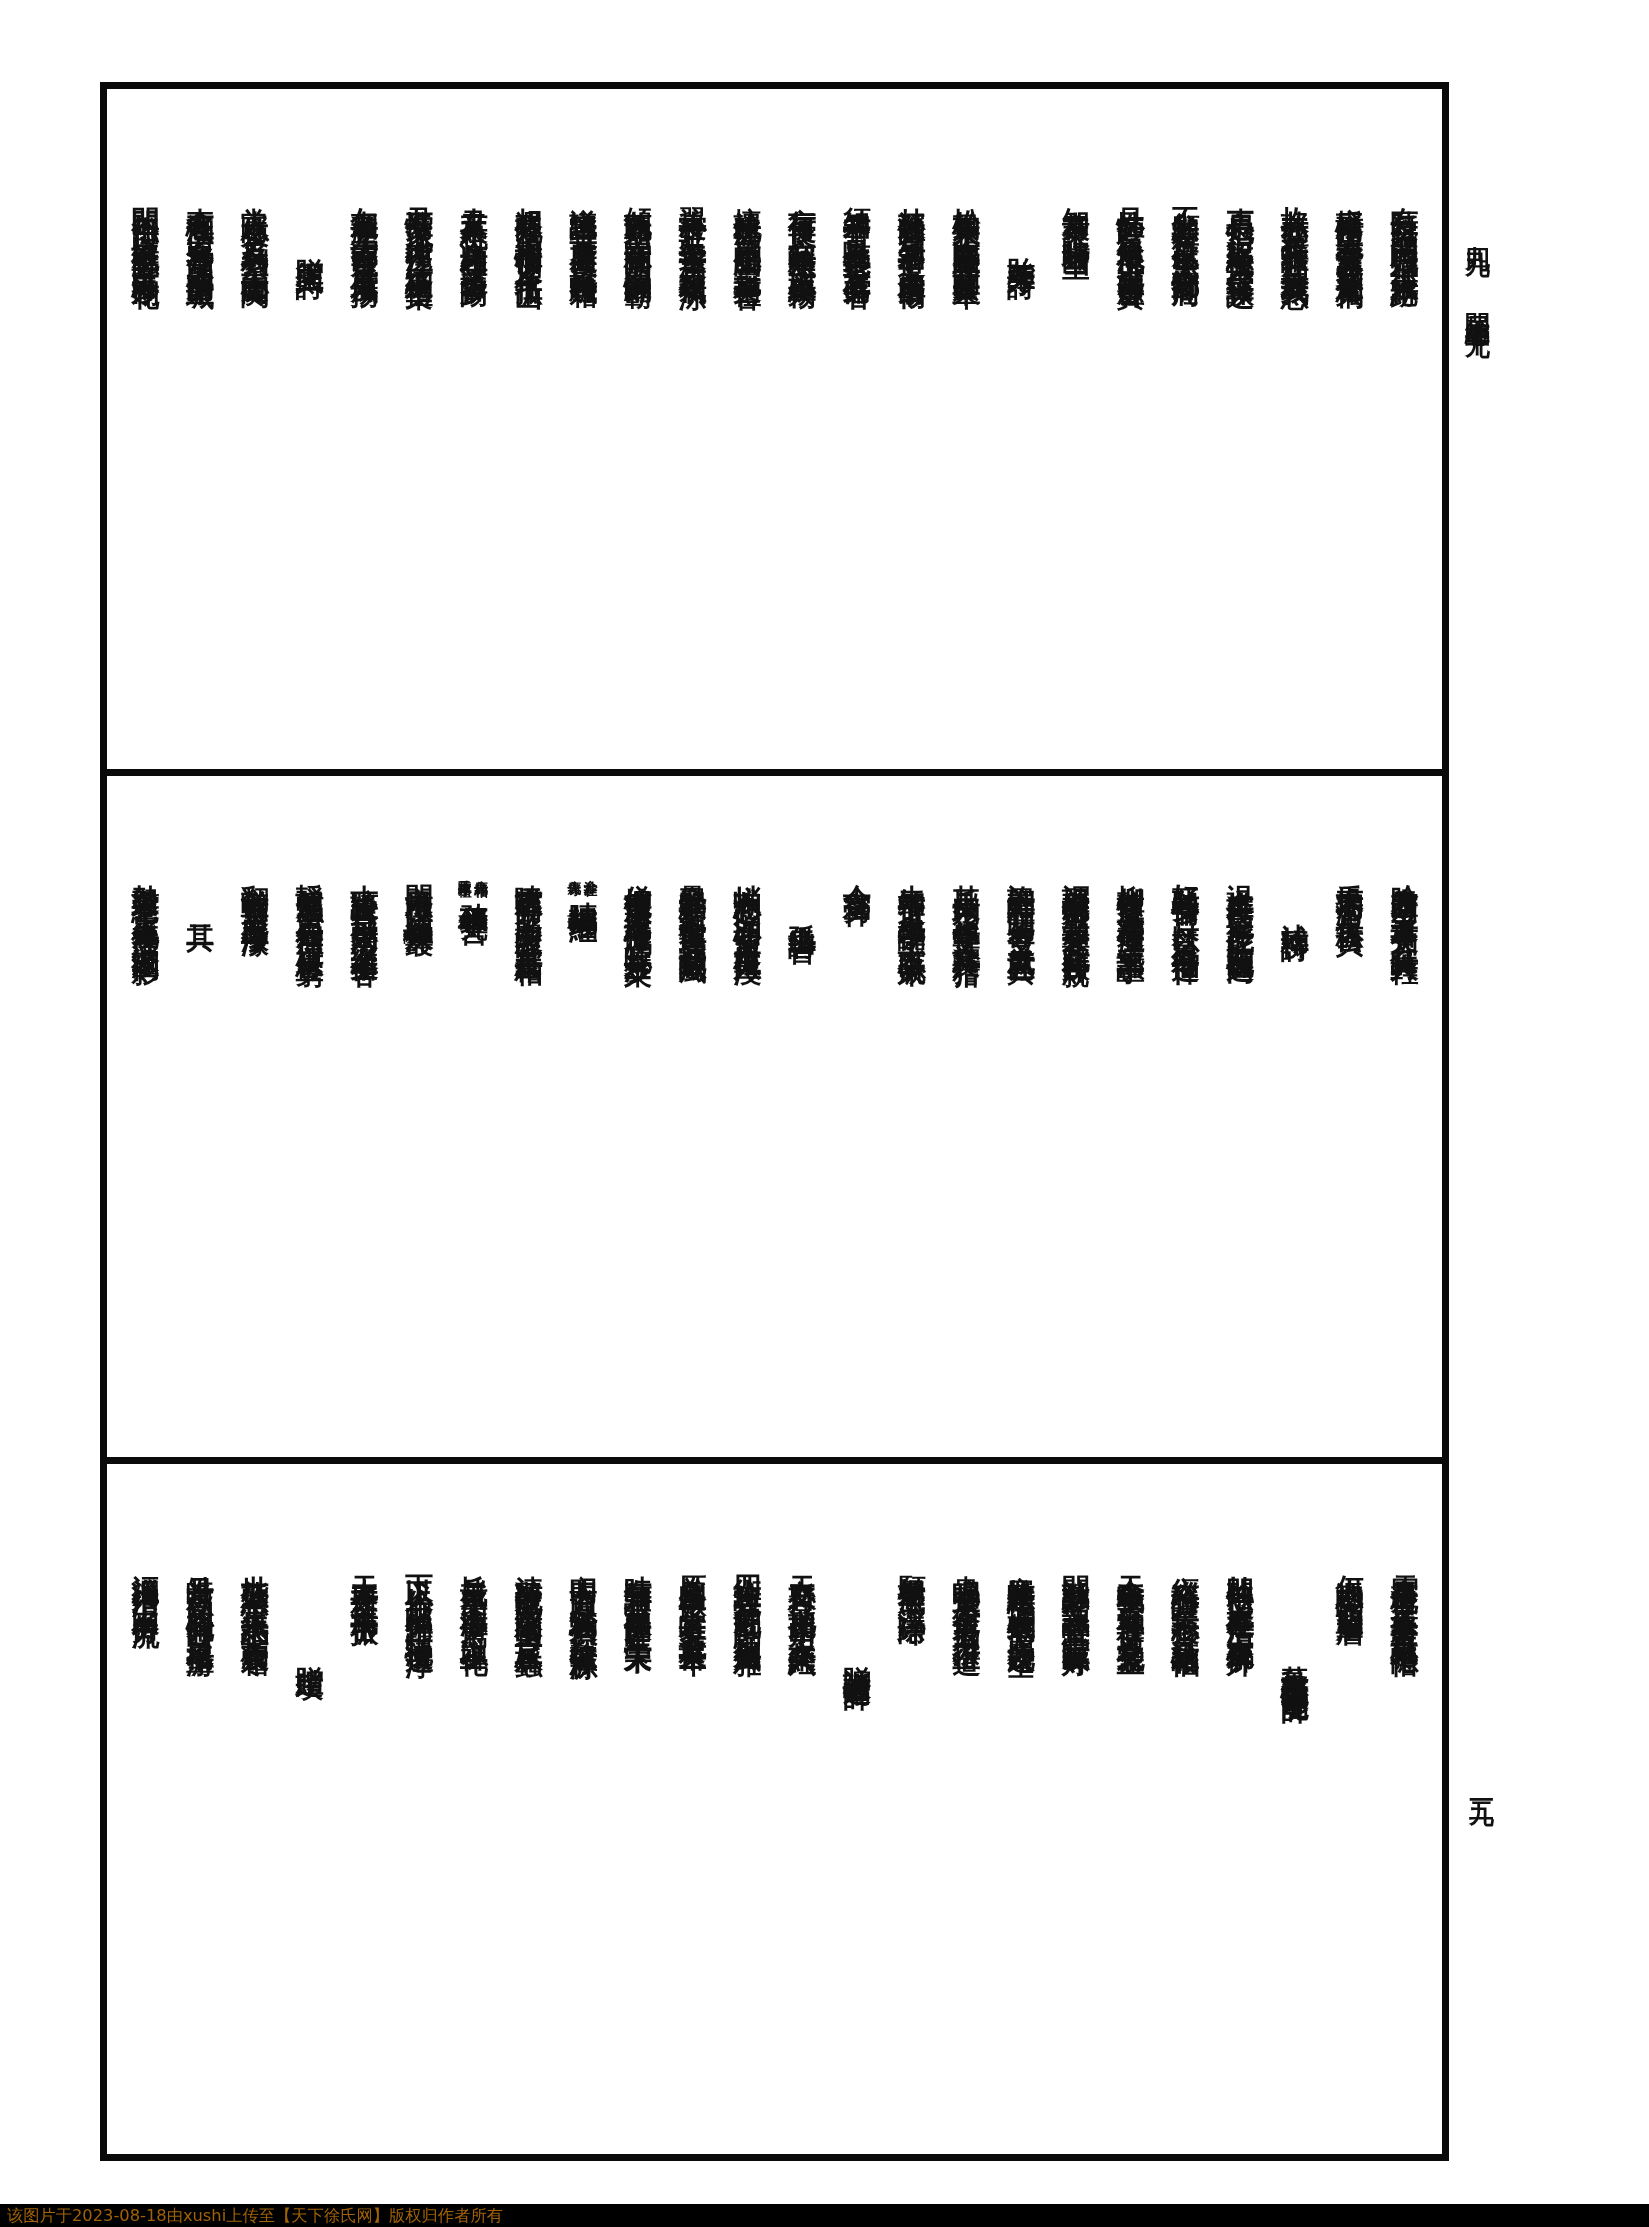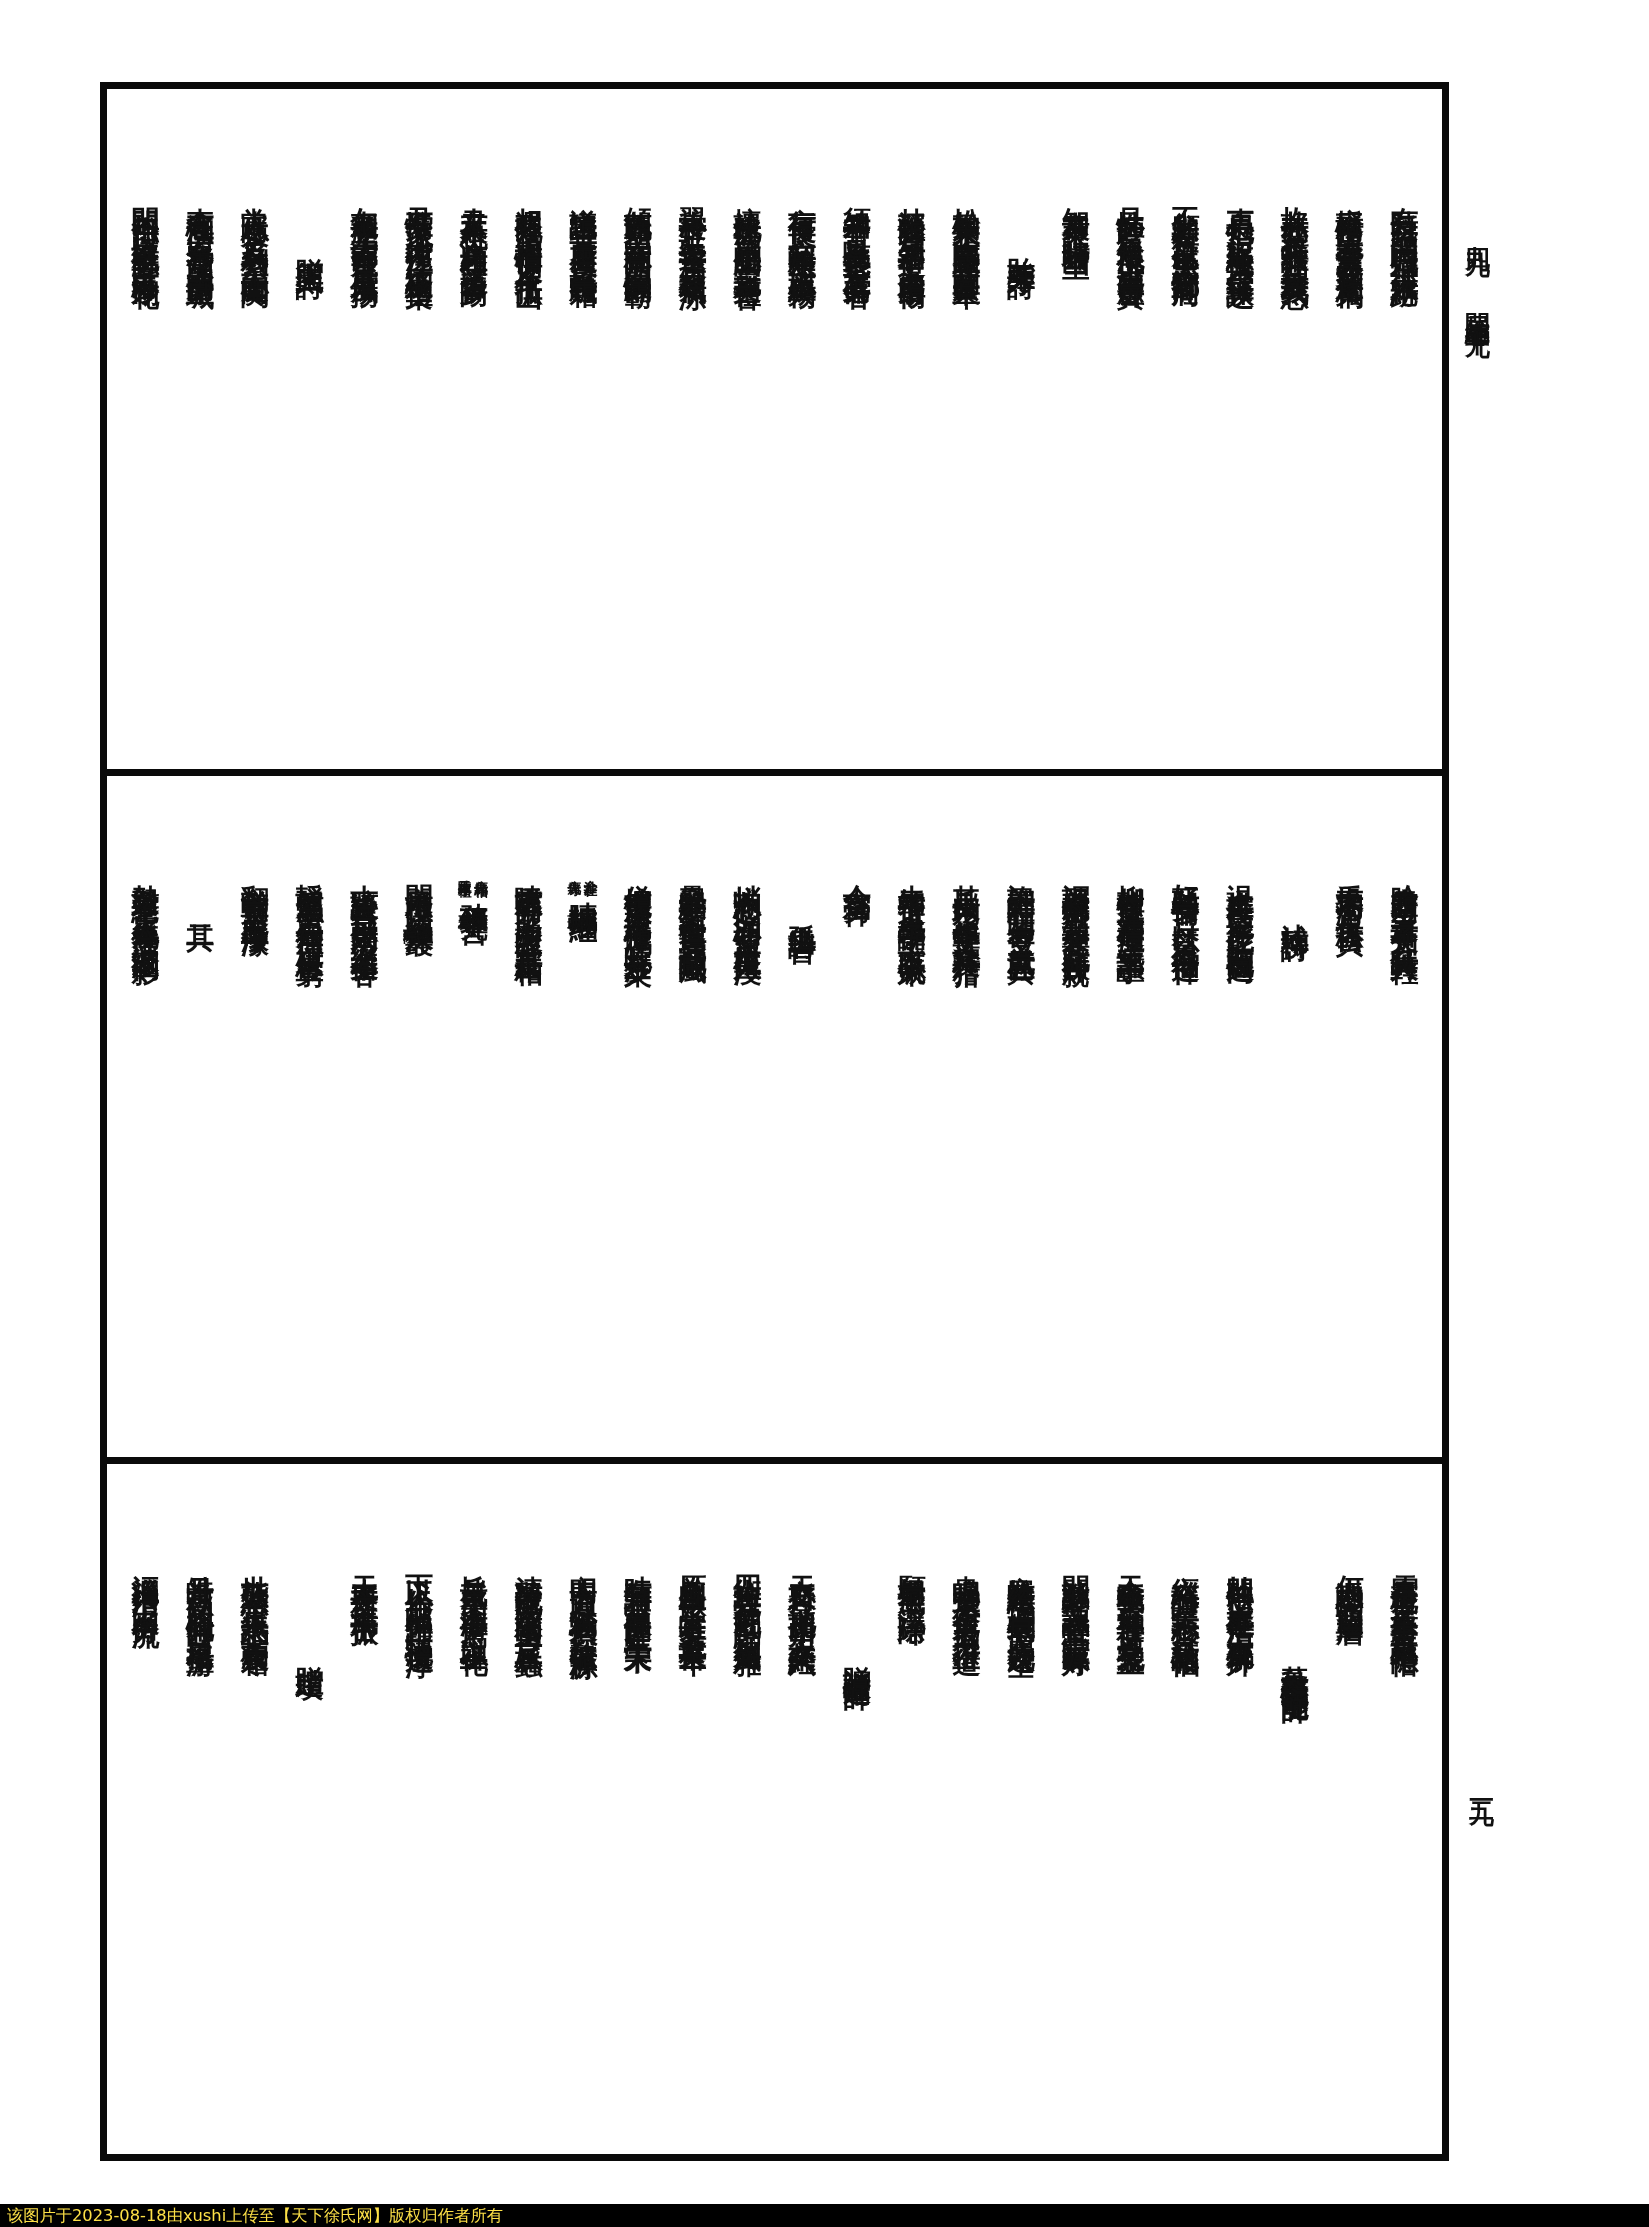--- a/index.html
+++ b/index.html
@@ -39,21 +39,21 @@
   .margin-pagenum{
     position:absolute;left:1464px;top:1780px;
     writing-mode:vertical-rl;text-orientation:upright;
     font-size:25px;line-height:34px;letter-spacing:3.4px;font-weight:bold;
   }
   .wm-bar{
     position:absolute;left:0;bottom:0;width:1649px;height:23px;background:#000;
   }
   .wm-text{
     font-family:"DejaVu Sans","Liberation Sans",sans-serif;
-    color:#fde047;font-size:16.3px;line-height:23px;padding-left:6.9px;
+    color:#a16207;font-size:16.3px;line-height:23px;padding-left:6.9px;
     white-space:nowrap;
   }
 </style>
 </head>
 <body>
 
 <div class="frame">
   <div class="reg" id="reg0">
       <div class="col" style="padding-top: 96px;">
         <div class="vg">有時泛舟歸</div>

